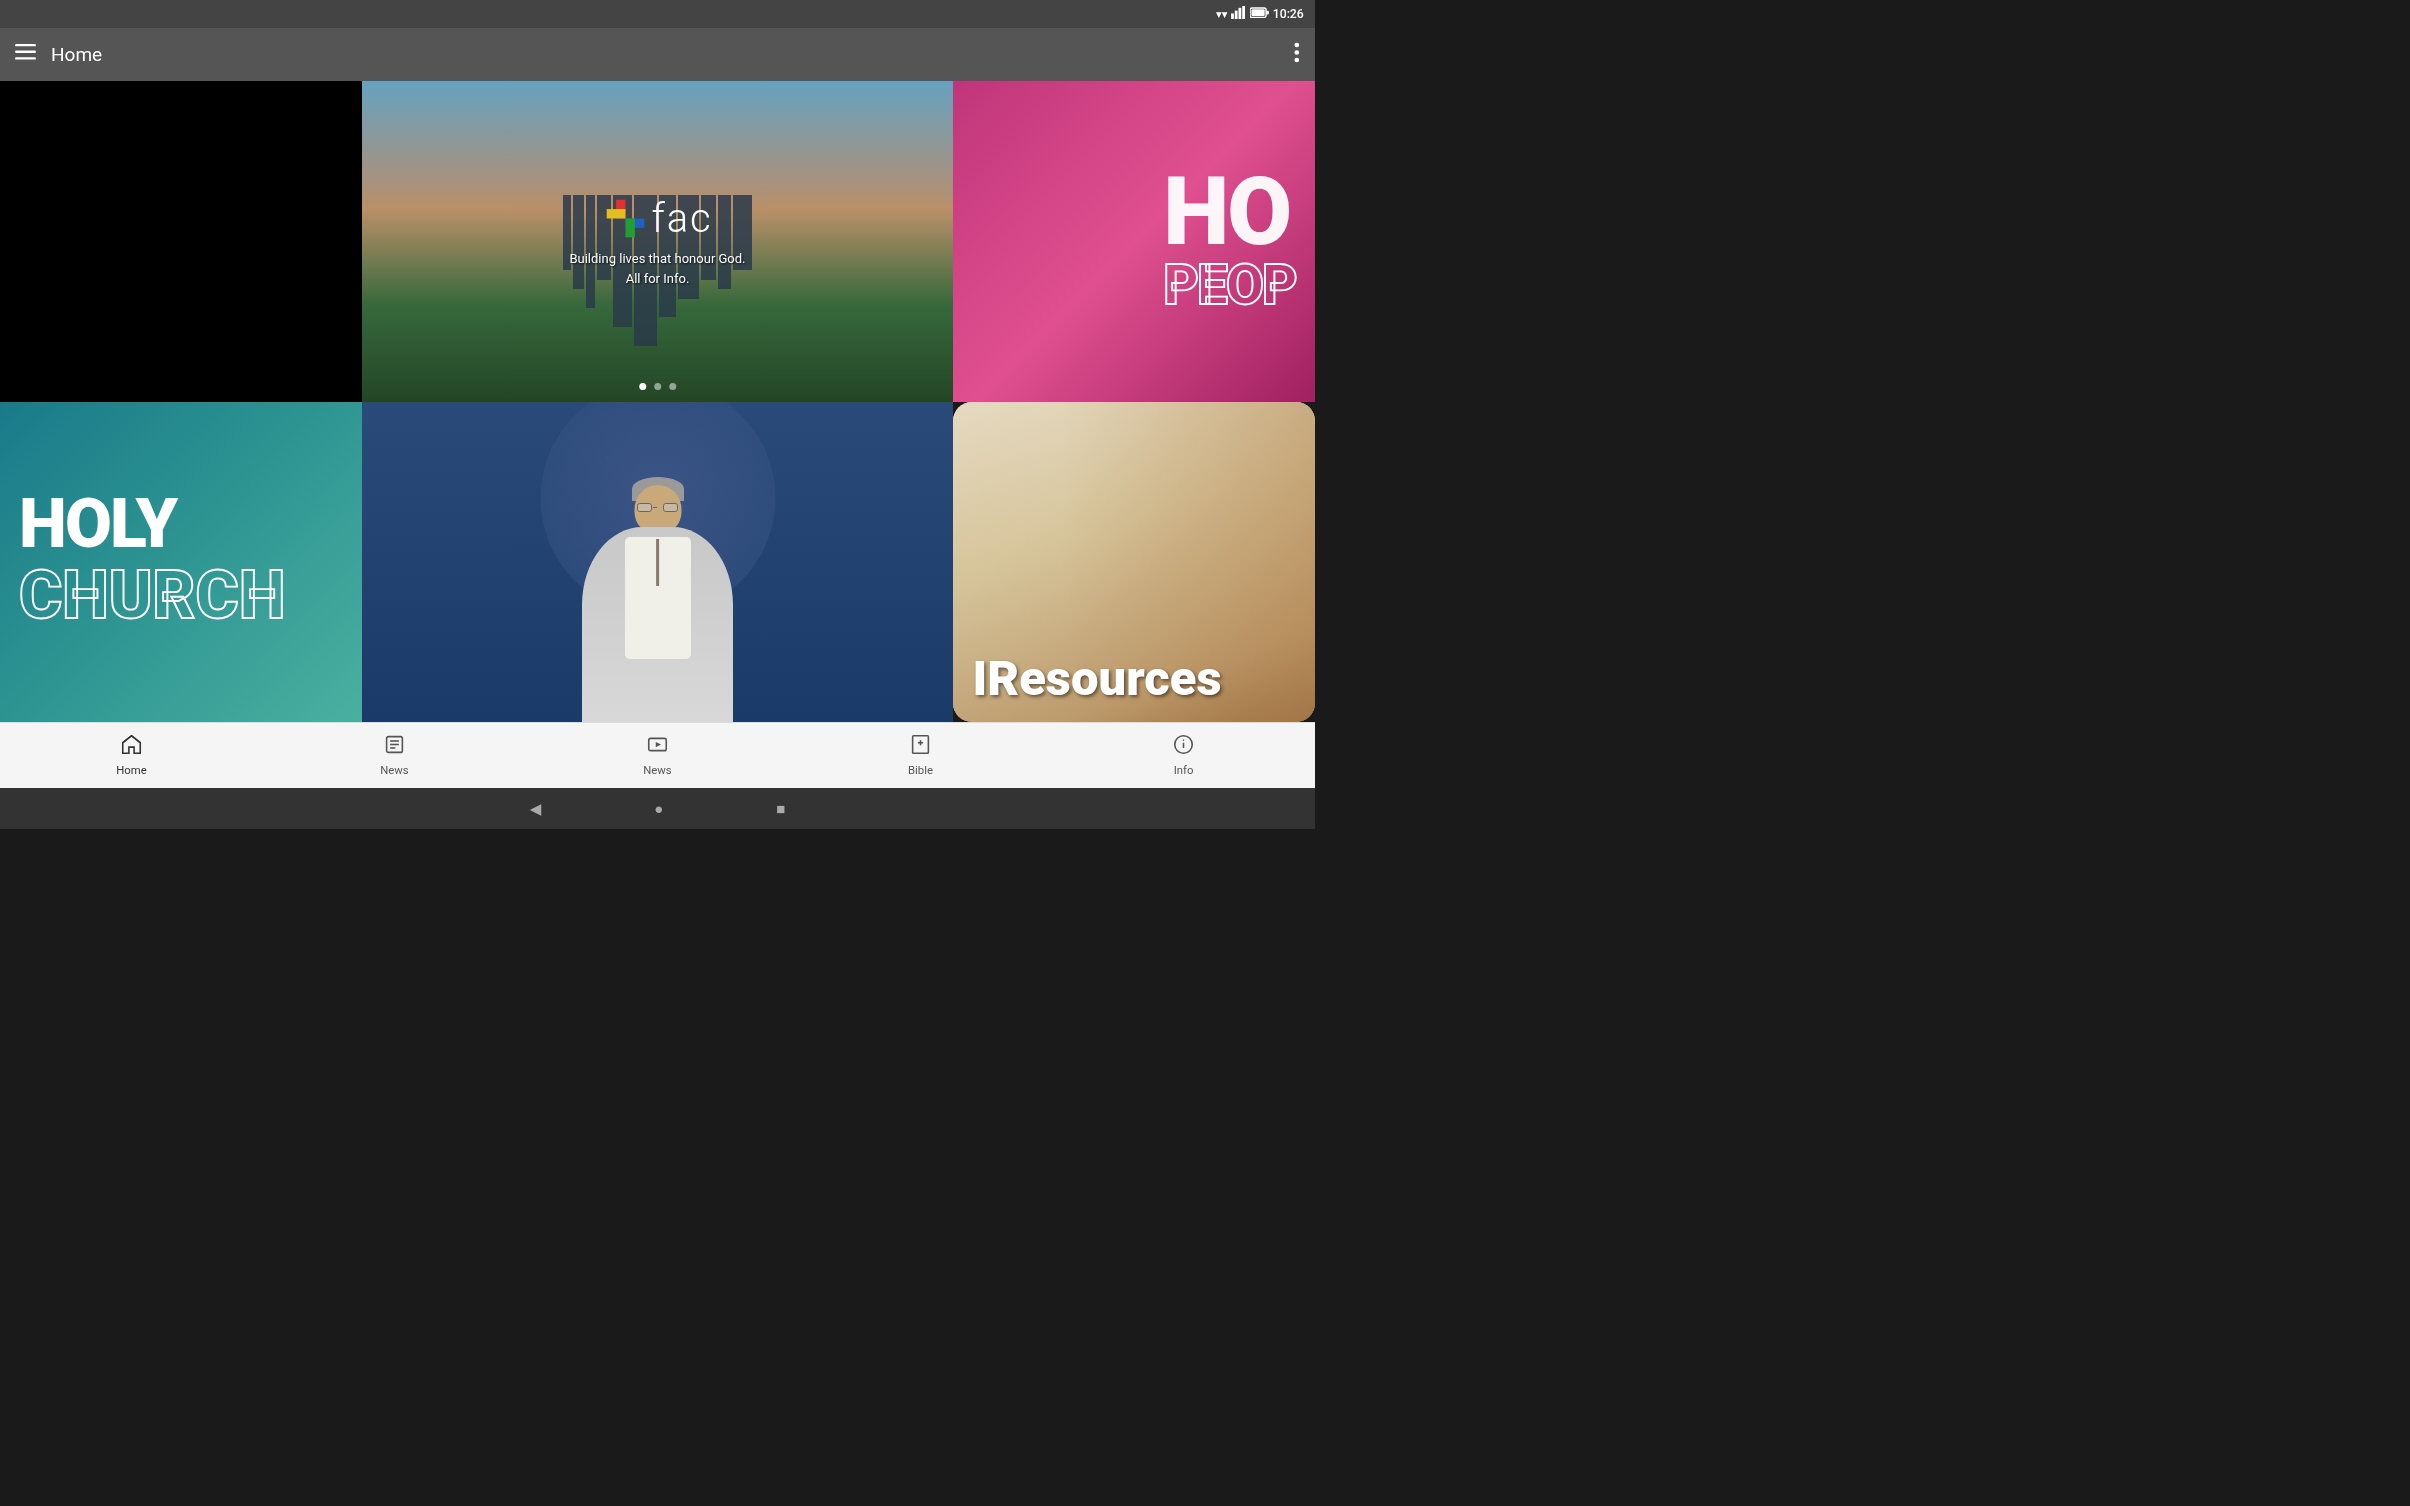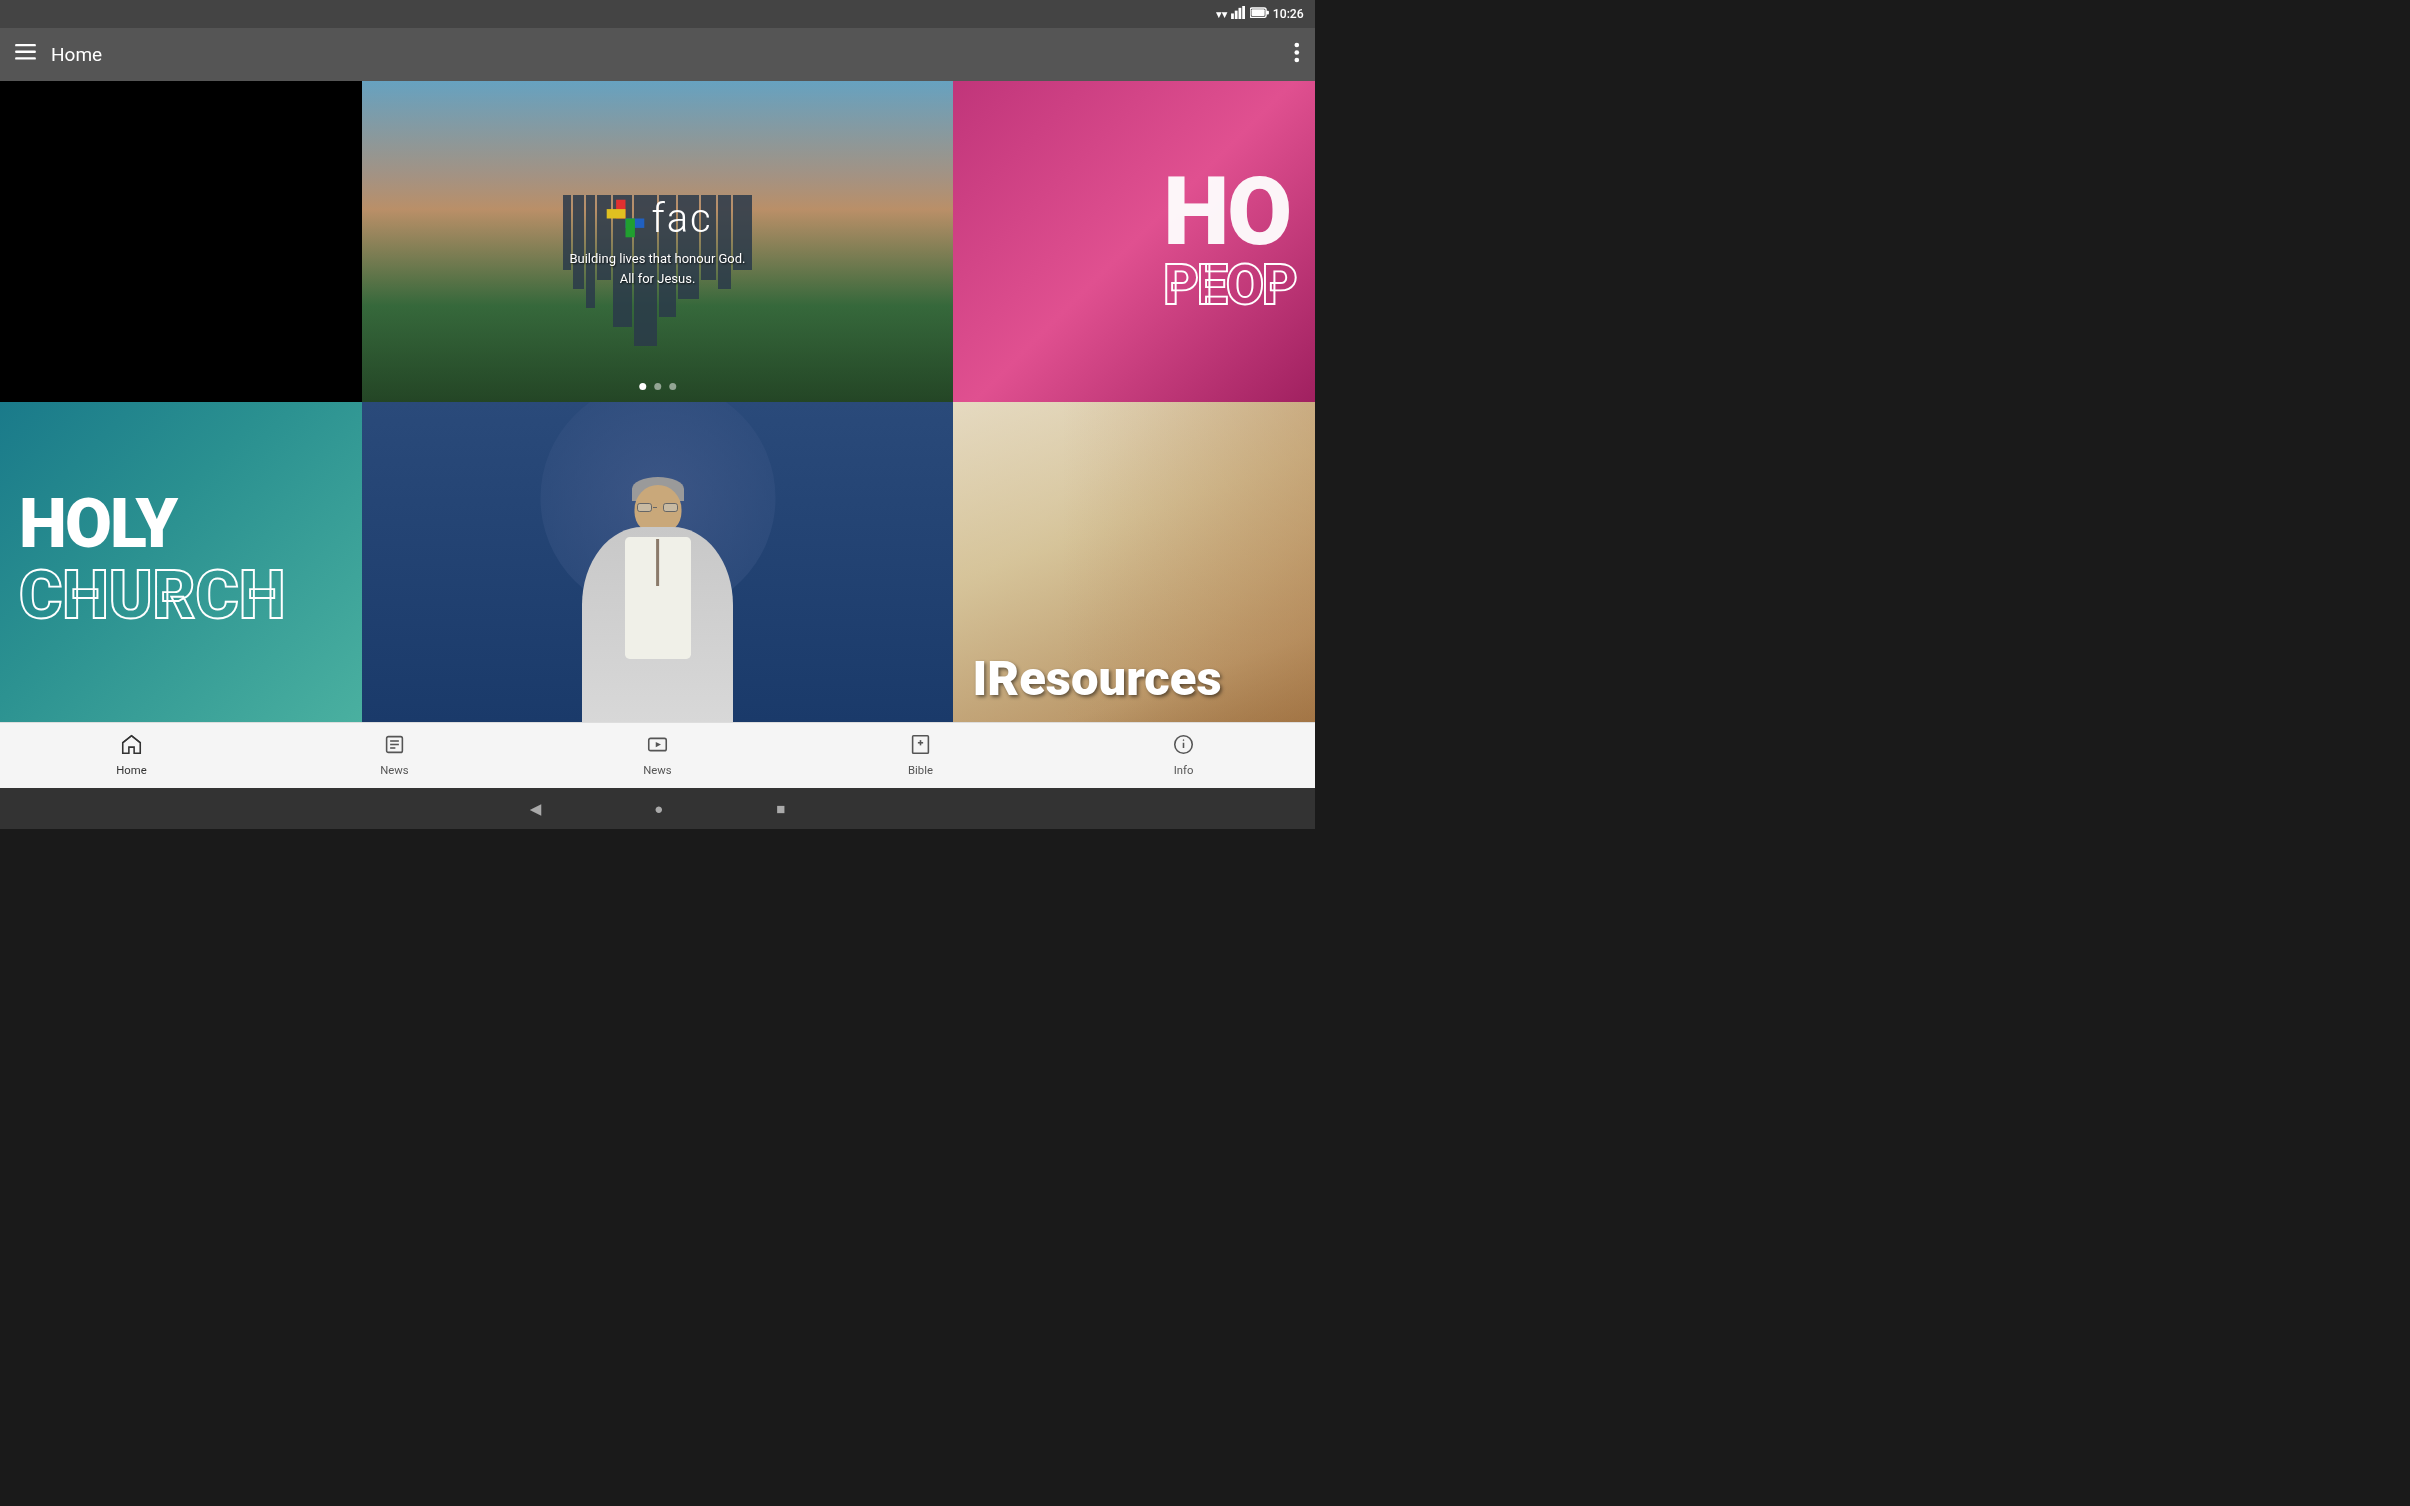--- a/index.html
+++ b/index.html
@@ -256,20 +256,21 @@
 
     .panel-resources {
       grid-column: 3;
       grid-row: 2;
       background: linear-gradient(180deg, #d0c8b8 0%, #c8b890 50%, #b0a070 100%);
       position: relative;
       overflow: hidden;
       display: flex;
       align-items: flex-end;
       padding: 19px;
+      border-radius: 19px;
     }
     .resources-text {
       color: white;
       font-size: 49px;
       font-weight: 900;
       line-height: 1;
       text-shadow: 1.9px 1.9px 3.8px rgba(0,0,0,0.5);
       position: relative;
       z-index: 2;
     }
@@ -407,21 +408,21 @@
           <path d="M25 25 L45 25 L45 35 L25 35 Z" fill="#2060c0"></path>
 
           <path d="M25 25 L25 45 L35 45 L35 25 Z" fill="#20a030"></path>
 
           <path d="M25 25 L5 25 L5 15 L25 15 Z" fill="#e0c020"></path>
         </svg>
         <span class="fac-text">fac</span>
       </div>
       <div class="fac-tagline">
         <span>Building lives that honour God.</span><br>
-        <span>All for Jesus.</span>
+        <span>All for Info.</span>
       </div>
     </div>
     <div class="slide-dots">
       <div class="dot active"></div>
       <div class="dot"></div>
       <div class="dot"></div>
     </div>
   </div>
 
   <div class="panel-pink">

